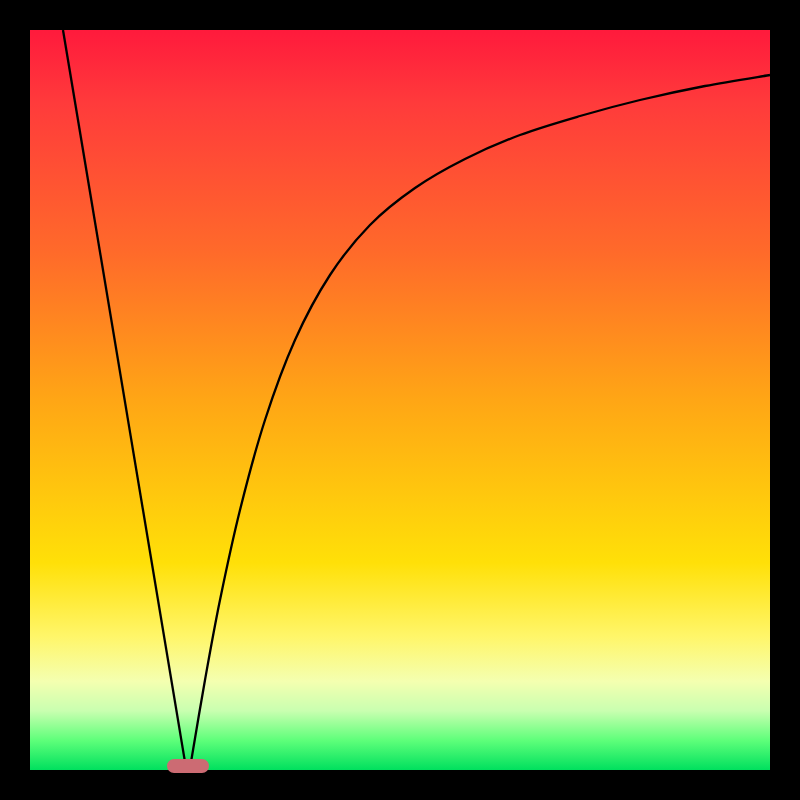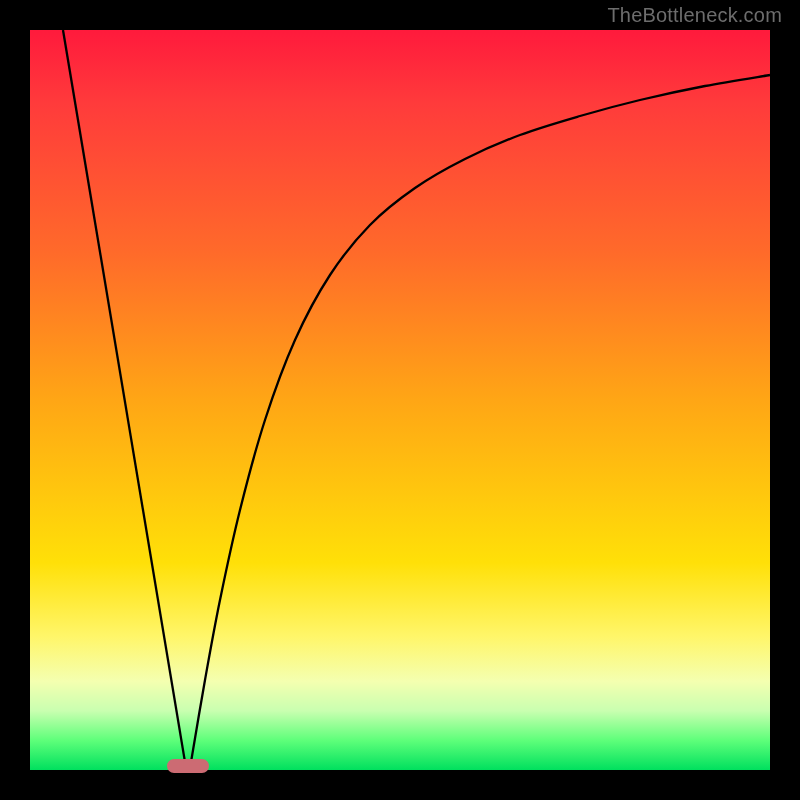--- a/index.html
+++ b/index.html
@@ -74,15 +74,14 @@
 
     <svg class="curve" viewBox="0 0 740 740" preserveAspectRatio="none">
       <path d="M 33 0 L 156 738" id="leftPath" fill="none" stroke="#000" stroke-width="2.3"></path>
       <path d="M 160 738 C 162.5 723.3333333333334, 170 678, 175 650 C 180 622, 184.16666666666666 598.3333333333334, 190 570 C 195.83333333333334 541.6666666666666, 202.5 510, 210 480 C 217.5 450, 225.83333333333334 418.3333333333333, 235 390 C 244.16666666666666 361.6666666666667, 254.16666666666666 334.1666666666667, 265 310 C 275.8333333333333 285.8333333333333, 287.5 264.1666666666667, 300 245 C 312.5 225.83333333333334, 325.8333333333333 209.5, 340 195 C 354.1666666666667 180.5, 369.1666666666667 169, 385 158 C 400.8333333333333 147, 417.5 137.83333333333334, 435 129 C 452.5 120.16666666666667, 470.8333333333333 112.16666666666667, 490 105 C 509.1666666666667 97.83333333333333, 530 91.83333333333333, 550 86 C 570 80.16666666666667, 589.1666666666666 75, 610 70 C 630.8333333333334 65, 653.3333333333334 60.166666666666664, 675 56 C 696.6666666666666 51.833333333333336, 729.1666666666666 46.833333333333336, 740 45" id="rightPath" fill="none" stroke="#000" stroke-width="2.3"></path>
     </svg>
 
     <div class="marker" id="marker" style="left: 158px; top: 736px;"></div>
 
   </div>
 
-  <div class="watermark">TheBottleneck.com</div>
 
 </div>
 
 </body></html>

